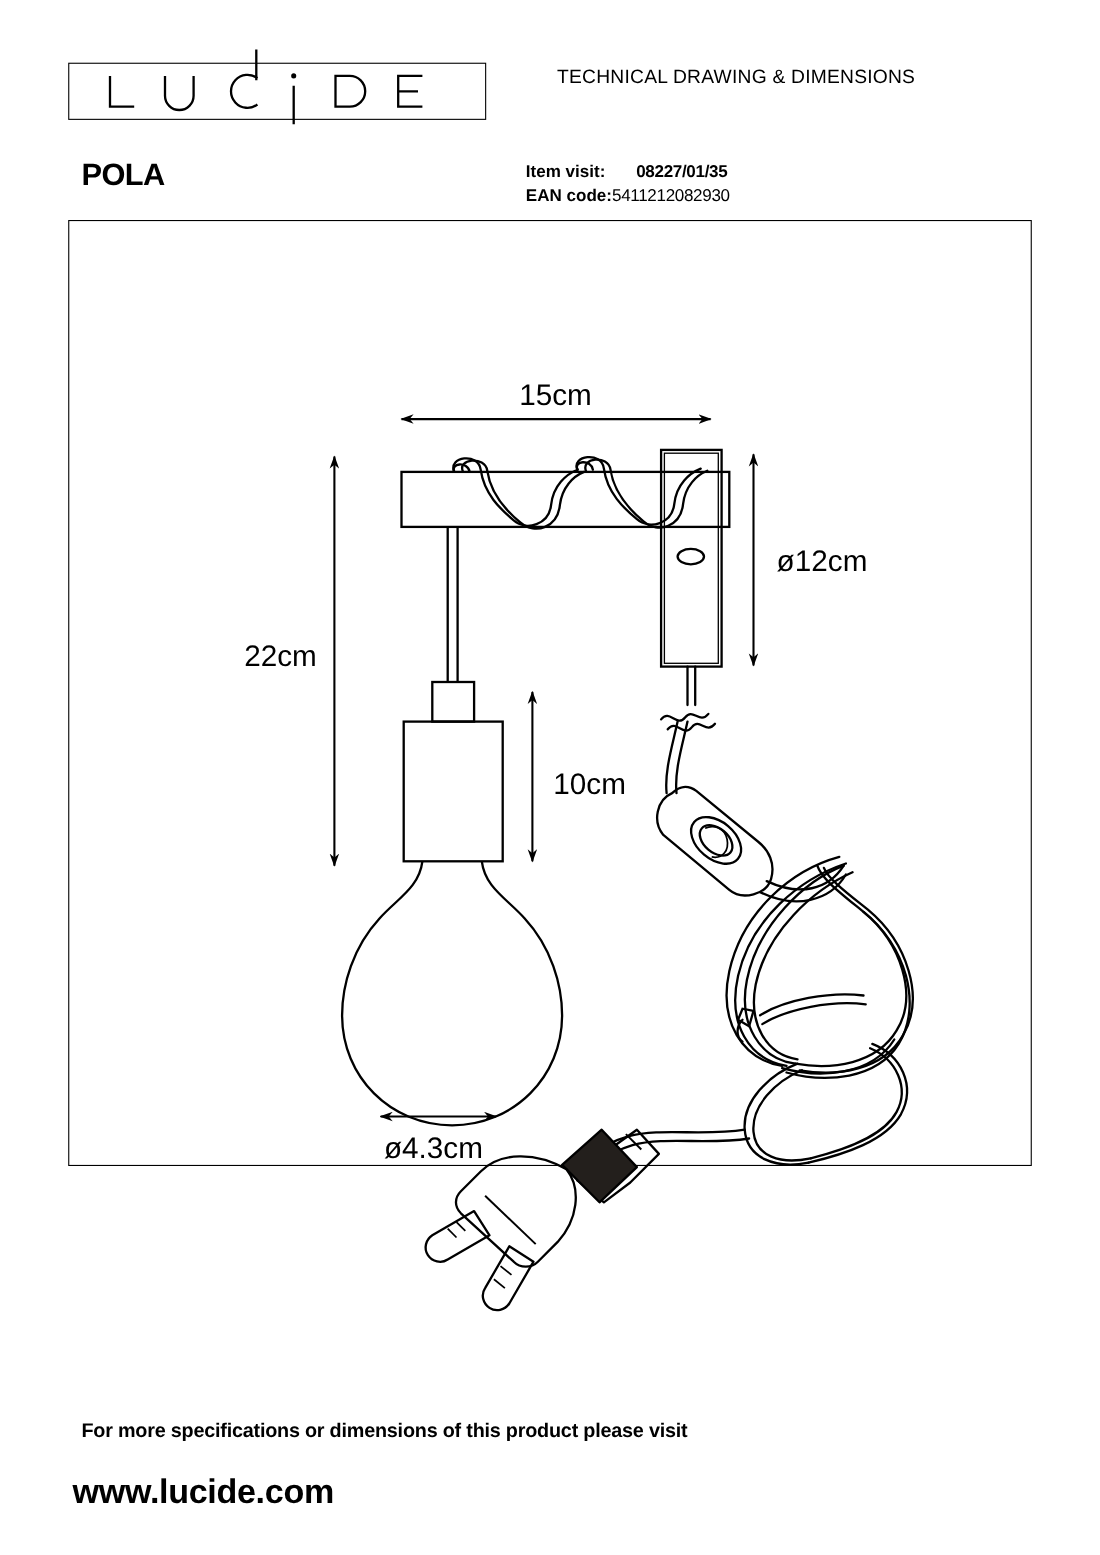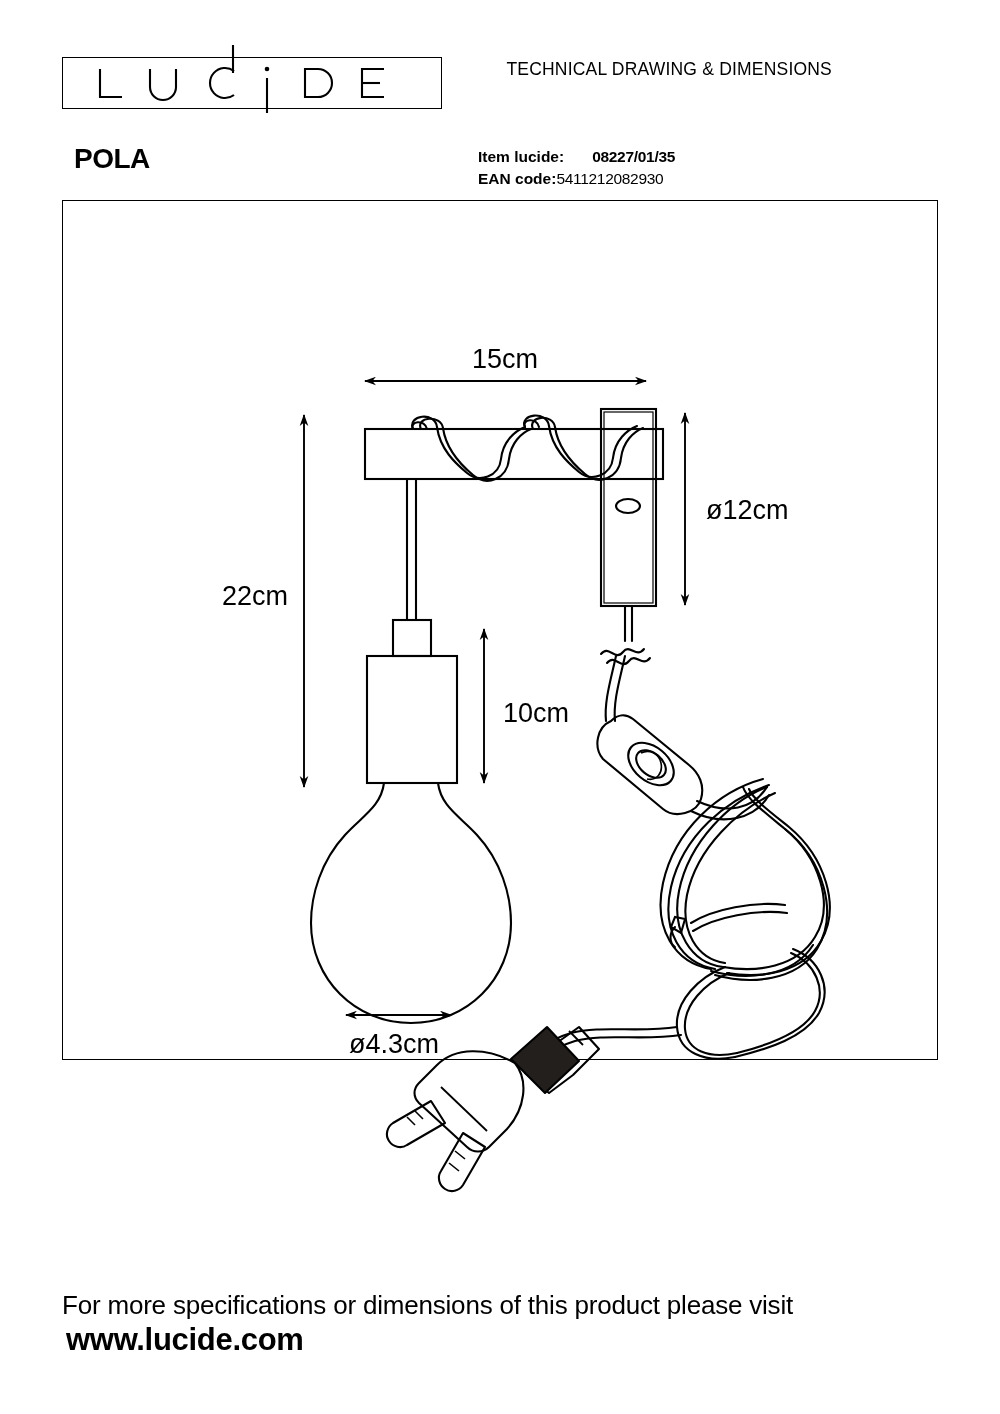--- a/index.html
+++ b/index.html
@@ -67,29 +67,29 @@
   }
   #drawing {
     position: absolute;
     left: 0; top: 0;
   }
 
   
   #footer { position: absolute; left: 0; top: 1290px; width: 1000px; }
   #footer-line1 {
     position: absolute;
-    left: 62px; top: 0;
-    font-size: 26px;
-    font-weight: normal;
+    left: 74px; top: 0;
+    font-size: 18px;
+    font-weight: bold;
     letter-spacing: -0.2px;
     white-space: nowrap;
   }
   #footer-line2 {
     position: absolute;
-    left: 66px; top: 32px;
+    left: 66px; top: 48px;
     font-size: 31px;
     font-weight: bold;
     letter-spacing: -0.3px;
   }
 
   .dim-text { font-family: "Liberation Sans", sans-serif; }
 </style>
 </head>
 <body>
 
@@ -117,21 +117,21 @@
     </g>
   </svg>
 
   <div id="doc-kind" class="dim-text">TECHNICAL DRAWING &amp; DIMENSIONS</div>
 </div>
 
 <div id="product-title">POLA</div>
 
 <div id="meta">
   <div class="row">
-    <span class="k">Item lucide:</span><span class="v">08227/01/35</span>
+    <span class="k">Item visit:</span><span class="v">08227/01/35</span>
   </div>
   <div class="row">
     <span class="k">EAN code:</span><span class="v-light">5411212082930</span>
   </div>
 </div>
 
 <div id="frame">
 
   <svg id="drawing" width="873" height="1065" viewBox="0 0 873 1065">
 

